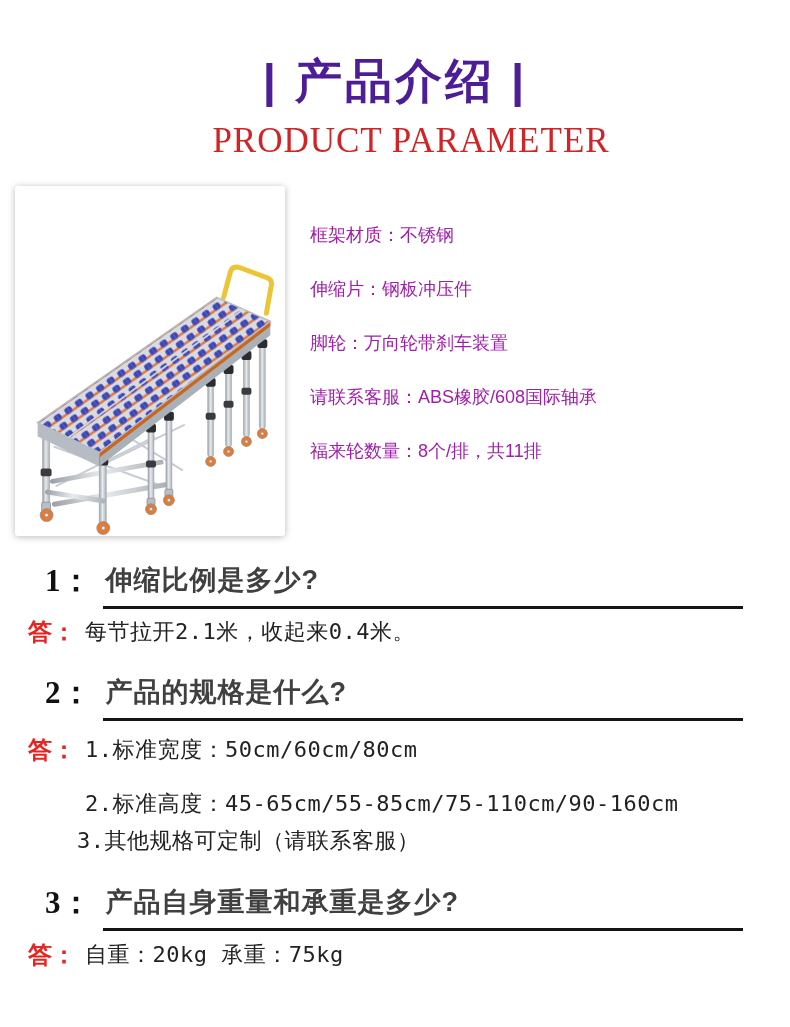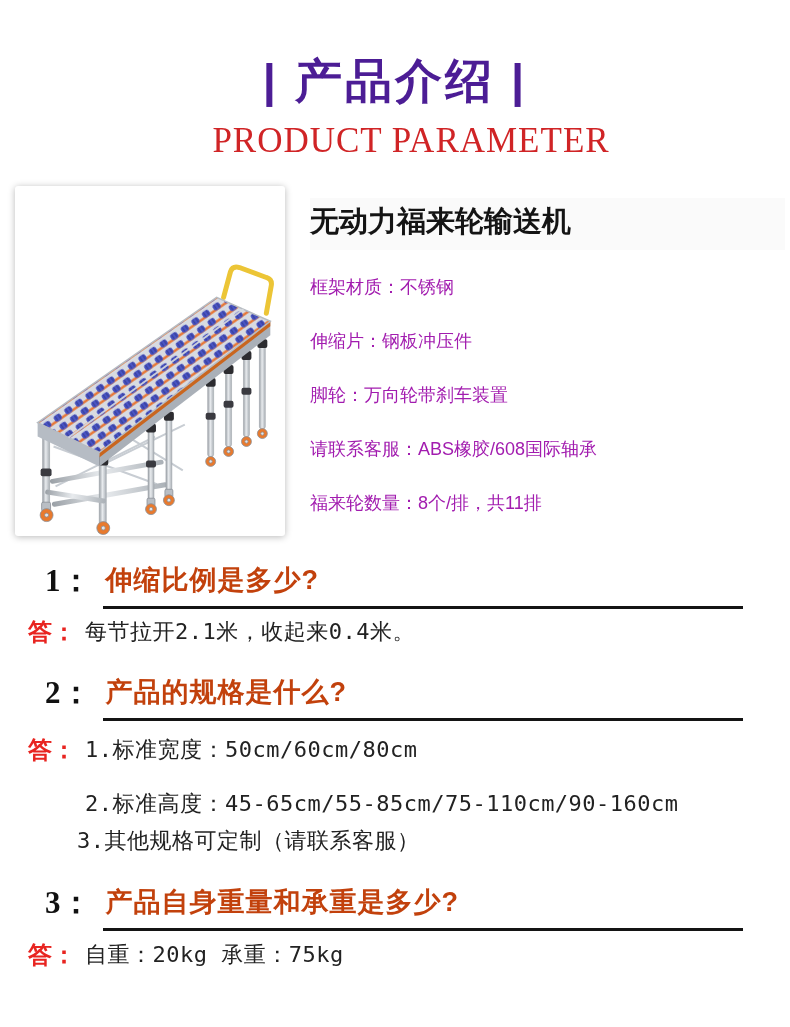--- a/index.html
+++ b/index.html
@@ -61,21 +61,21 @@
     font-family:"Liberation Serif","DejaVu Serif",serif;
     font-size:31px;font-weight:700;color:#111;
     padding-bottom:7px;
   }
   .qa-ul{
     width:637px;
     border-bottom:3px solid #141414;
     padding:0 0 8px 3px;
   }
   .qa-text{
-    font-size:27px;font-weight:700;color:#c2410c;
+    font-size:27px;font-weight:700;color:#404040;
     letter-spacing:1px;
   }
   .ans-row{
     position:absolute;left:28px;
     display:flex;align-items:flex-start;gap:9px;
     white-space:nowrap;
   }
   .ans-label{
     font-size:24px;font-weight:600;color:#e82420;
   }
@@ -203,21 +203,20 @@
       <polygon points="84,268 256,136 256,150 84,282" fill="#aab0b8"></polygon>
       <polygon points="84,268 256,136 256,141 84,273" fill="#c9661f"></polygon>
       <polygon points="22,238 84,268 84,282 22,252" fill="#b6bcc4"></polygon>
 
       <polygon points="22,238 202,112 256,136 84,268" fill="url(#wheelPat)" stroke="#b7bcc2" stroke-width="1.5"></polygon>
       <line x1="53" y1="253" x2="229" y2="124" stroke="#d9dce0" stroke-width="2" opacity="0.9"></line>
     </svg>
   </div>
 
   <div class="specs">
-    <h2 class="product-name">无动力福来轮输送机</h2>
     <ul class="spec-list">
       <li>框架材质：不锈钢</li>
       <li>伸缩片：钢板冲压件</li>
       <li>脚轮：万向轮带刹车装置</li>
       <li>请联系客服：ABS橡胶/608国际轴承</li>
       <li>福来轮数量：8个/排，共11排</li>
     </ul>
   </div>
 
   <div id="q1" class="qa-row">

